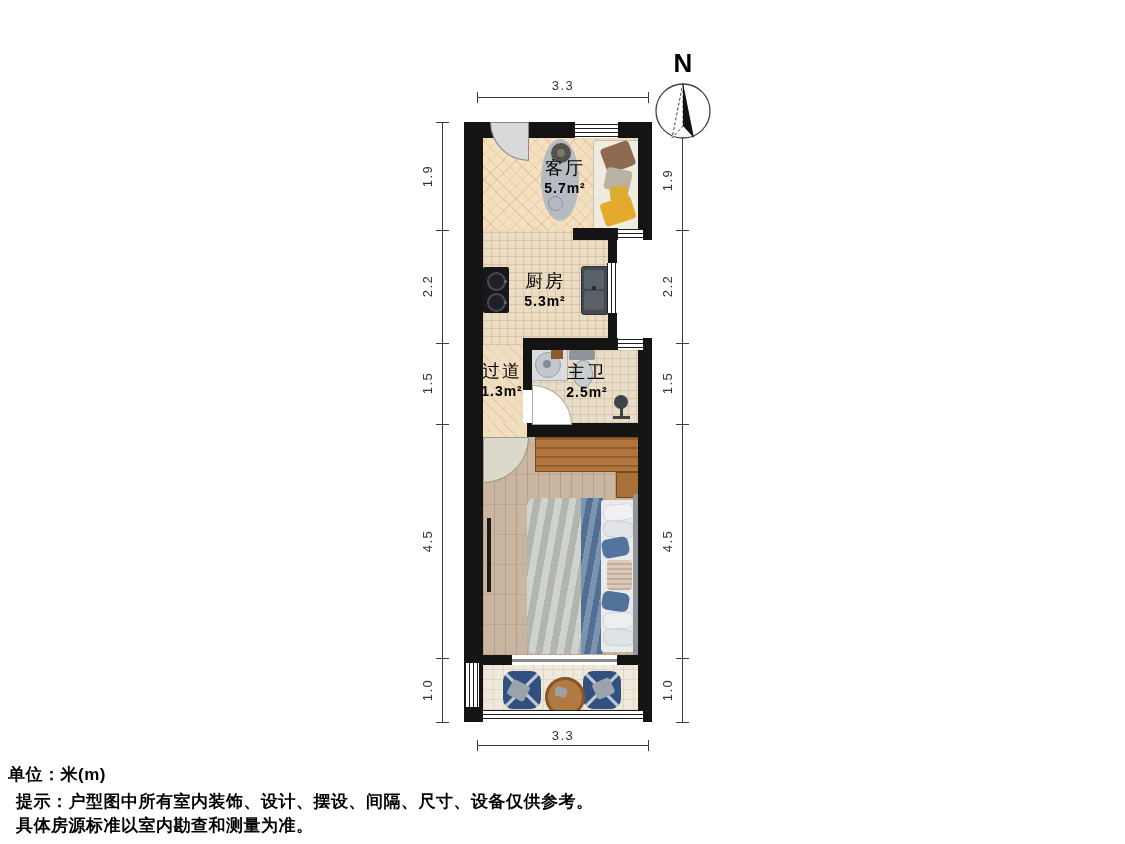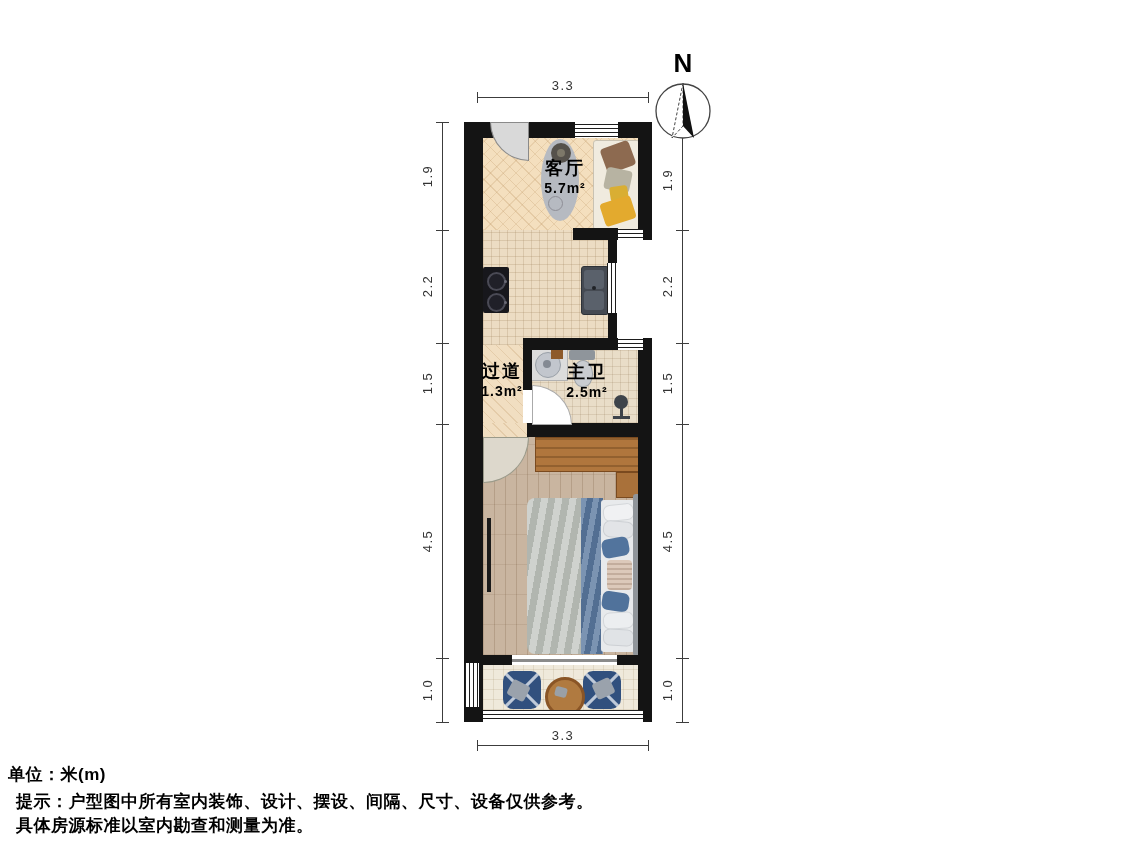--- a/index.html
+++ b/index.html
@@ -25,21 +25,21 @@
     background-image:repeating-linear-gradient(45deg,rgba(190,150,100,.25) 0 1px,transparent 1px 8px);}
   .f-bedroom{background-color:#c9b5a0;
     background-image:repeating-linear-gradient(90deg,rgba(110,80,50,.22) 0 1px,transparent 1px 11px),
                      repeating-linear-gradient(0deg,rgba(110,80,50,.12) 0 1px,transparent 1px 30px);}
   .f-balcony{background-color:#efe9db;
     background-image:repeating-linear-gradient(0deg,rgba(160,140,100,.18) 0 1px,transparent 1px 10px),
                      repeating-linear-gradient(90deg,rgba(160,140,100,.18) 0 1px,transparent 1px 10px);}
   .door{position:absolute;z-index:24;}
   .furn{position:absolute;z-index:10;}
   .lbl{position:absolute;z-index:30;display:flex;flex-direction:column;align-items:center;color:#000;}
-  .lbl .nm{font-size:18px;font-weight:700;letter-spacing:2px;line-height:20px;}
+  .lbl .nm{font-size:18px;font-weight:400;letter-spacing:2px;line-height:20px;}
   .lbl .ar{font-size:14px;font-weight:600;line-height:17px;margin-top:2px;letter-spacing:1px;}
   .dline{position:absolute;background:#3c3c3c;z-index:5;}
   .dtick{position:absolute;background:#3c3c3c;z-index:5;}
   .dlbl{position:absolute;color:#333;font-size:13px;letter-spacing:1.5px;text-align:center;z-index:5;width:60px;height:14px;line-height:14px;}
   .dlblv{transform:rotate(-90deg);width:40px;}
   .note{position:absolute;color:#000;font-size:17px;font-weight:700;letter-spacing:.5px;z-index:40;}
   .compassN{position:absolute;color:#000;font-size:26px;font-weight:700;z-index:40;text-align:center;}
 </style>
 </head>
 <body>
@@ -142,20 +142,24 @@
   <div class="winh" style="left:483px;top:710px;width:160px;height:12px;"></div>
 
   <div class="door" style="left:490px;top:122px;width:37px;height:37px;background:#d9d9d9;border:1px solid #8a8a8a;border-radius:0 0 0 100%;"></div>
   <div class="door" style="left:483px;top:437px;width:44px;height:44px;background:#ddd8cc;border:1px solid #9a9a8a;border-radius:0 0 100% 0;"></div>
   <div class="door" style="left:532px;top:385px;width:38px;height:38px;background:#ffffff;border:1px solid #aaaaaa;border-radius:0 100% 0 0;"></div>
 
   <div class="lbl" style="left:512px;top:158px;width:106px;">
     <span class="nm">客厅</span>
     <span class="ar">5.7m²</span>
   </div>
+  <div class="lbl" style="left:493px;top:271px;width:104px;">
+    <span class="nm">厨房</span>
+    <span class="ar">5.3m²</span>
+  </div>
   <div class="lbl" style="left:458px;top:361px;width:88px;">
     <span class="nm">过道</span>
     <span class="ar">1.3m²</span>
   </div>
   <div class="lbl" style="left:541px;top:362px;width:92px;">
     <span class="nm">主卫</span>
     <span class="ar">2.5m²</span>
   </div>
 
   <div class="dline" style="left:478px;top:97px;width:171px;height:1px;"></div>

